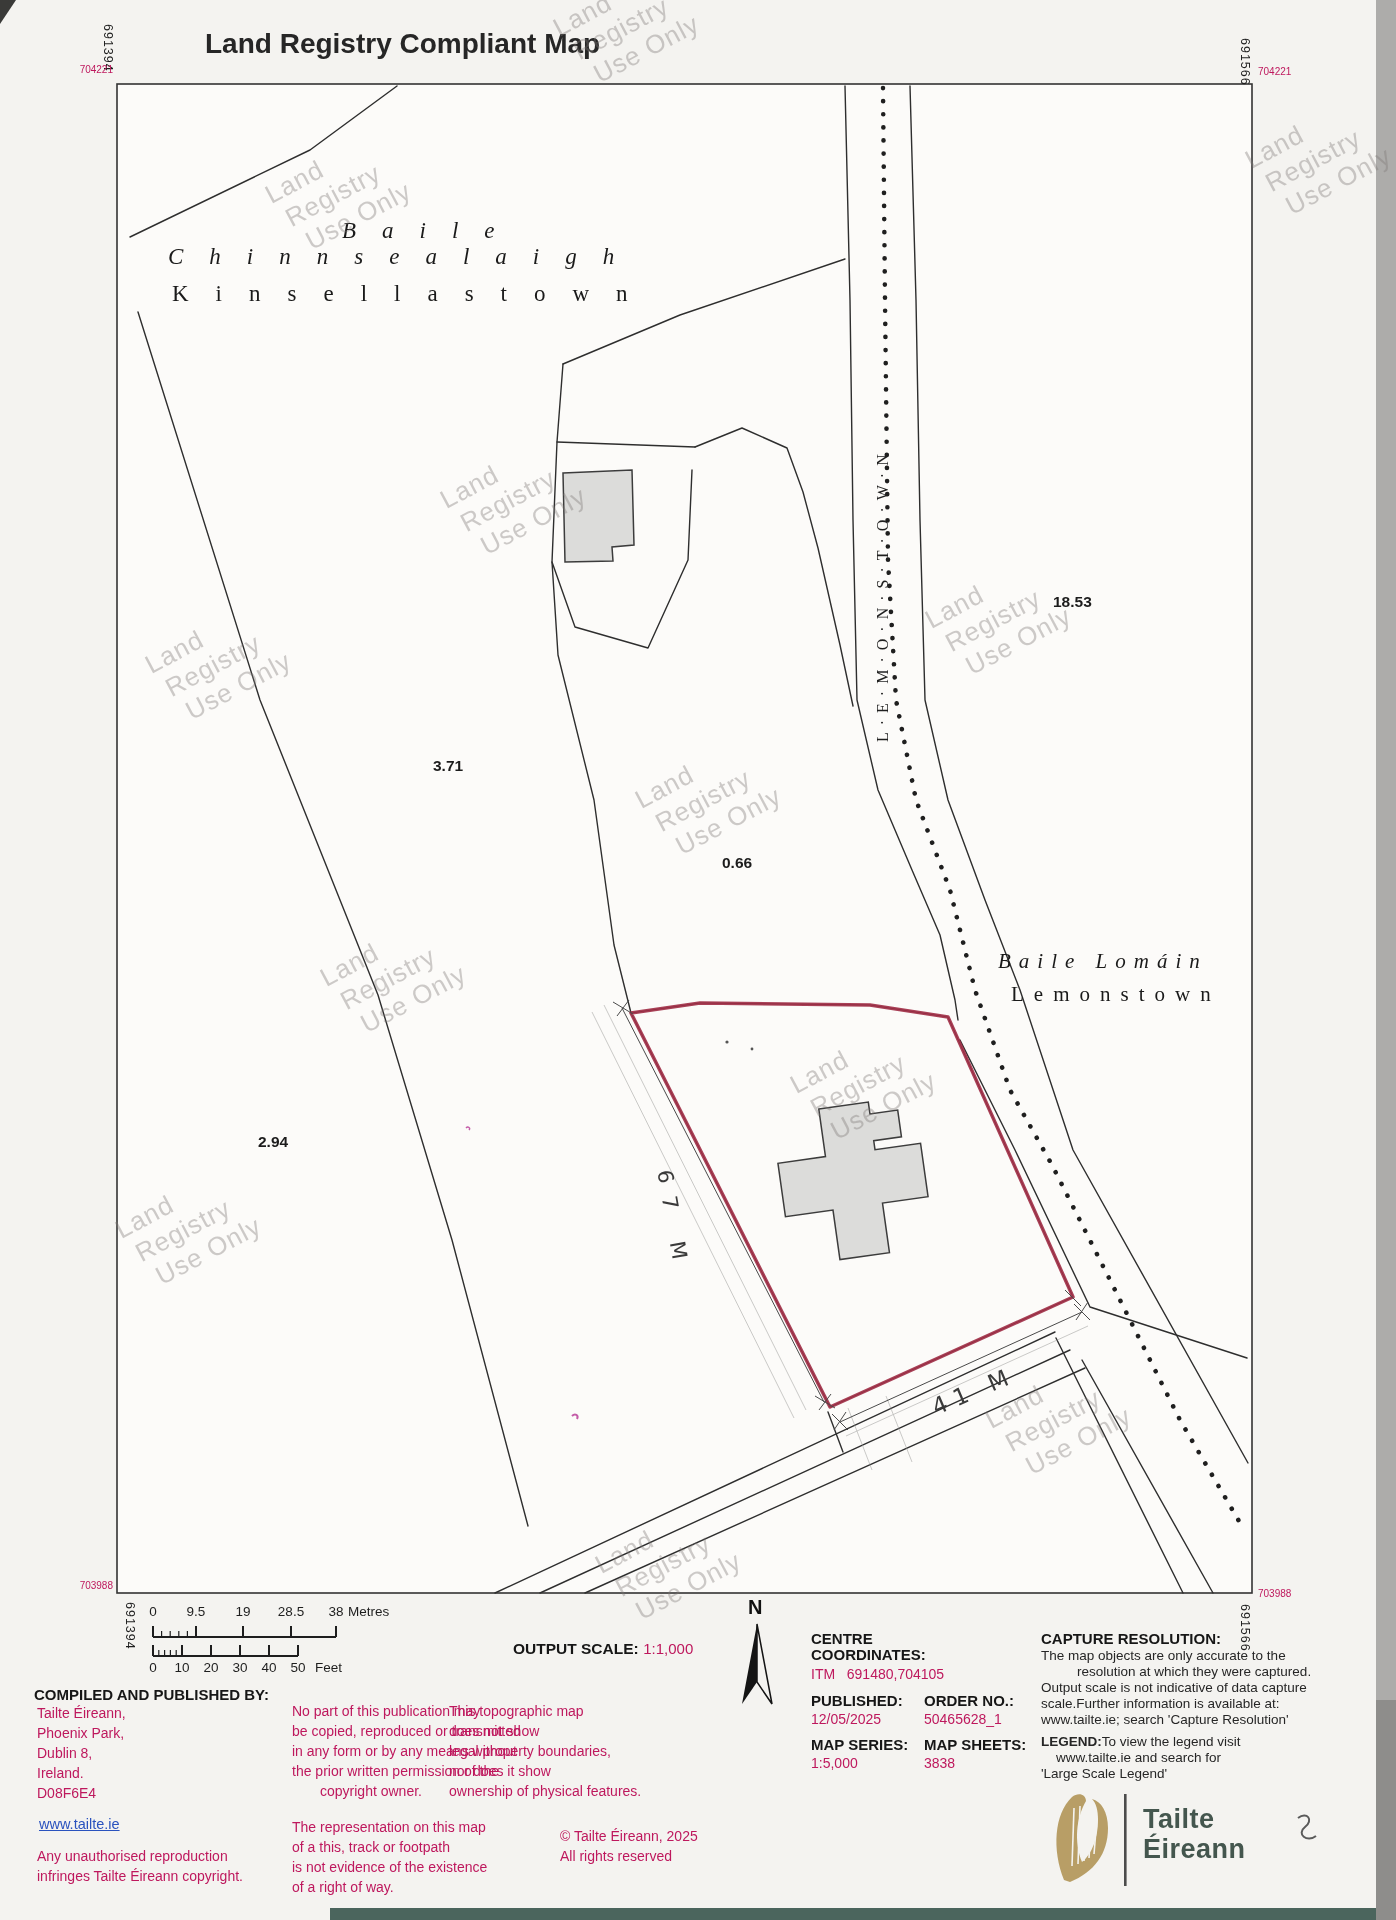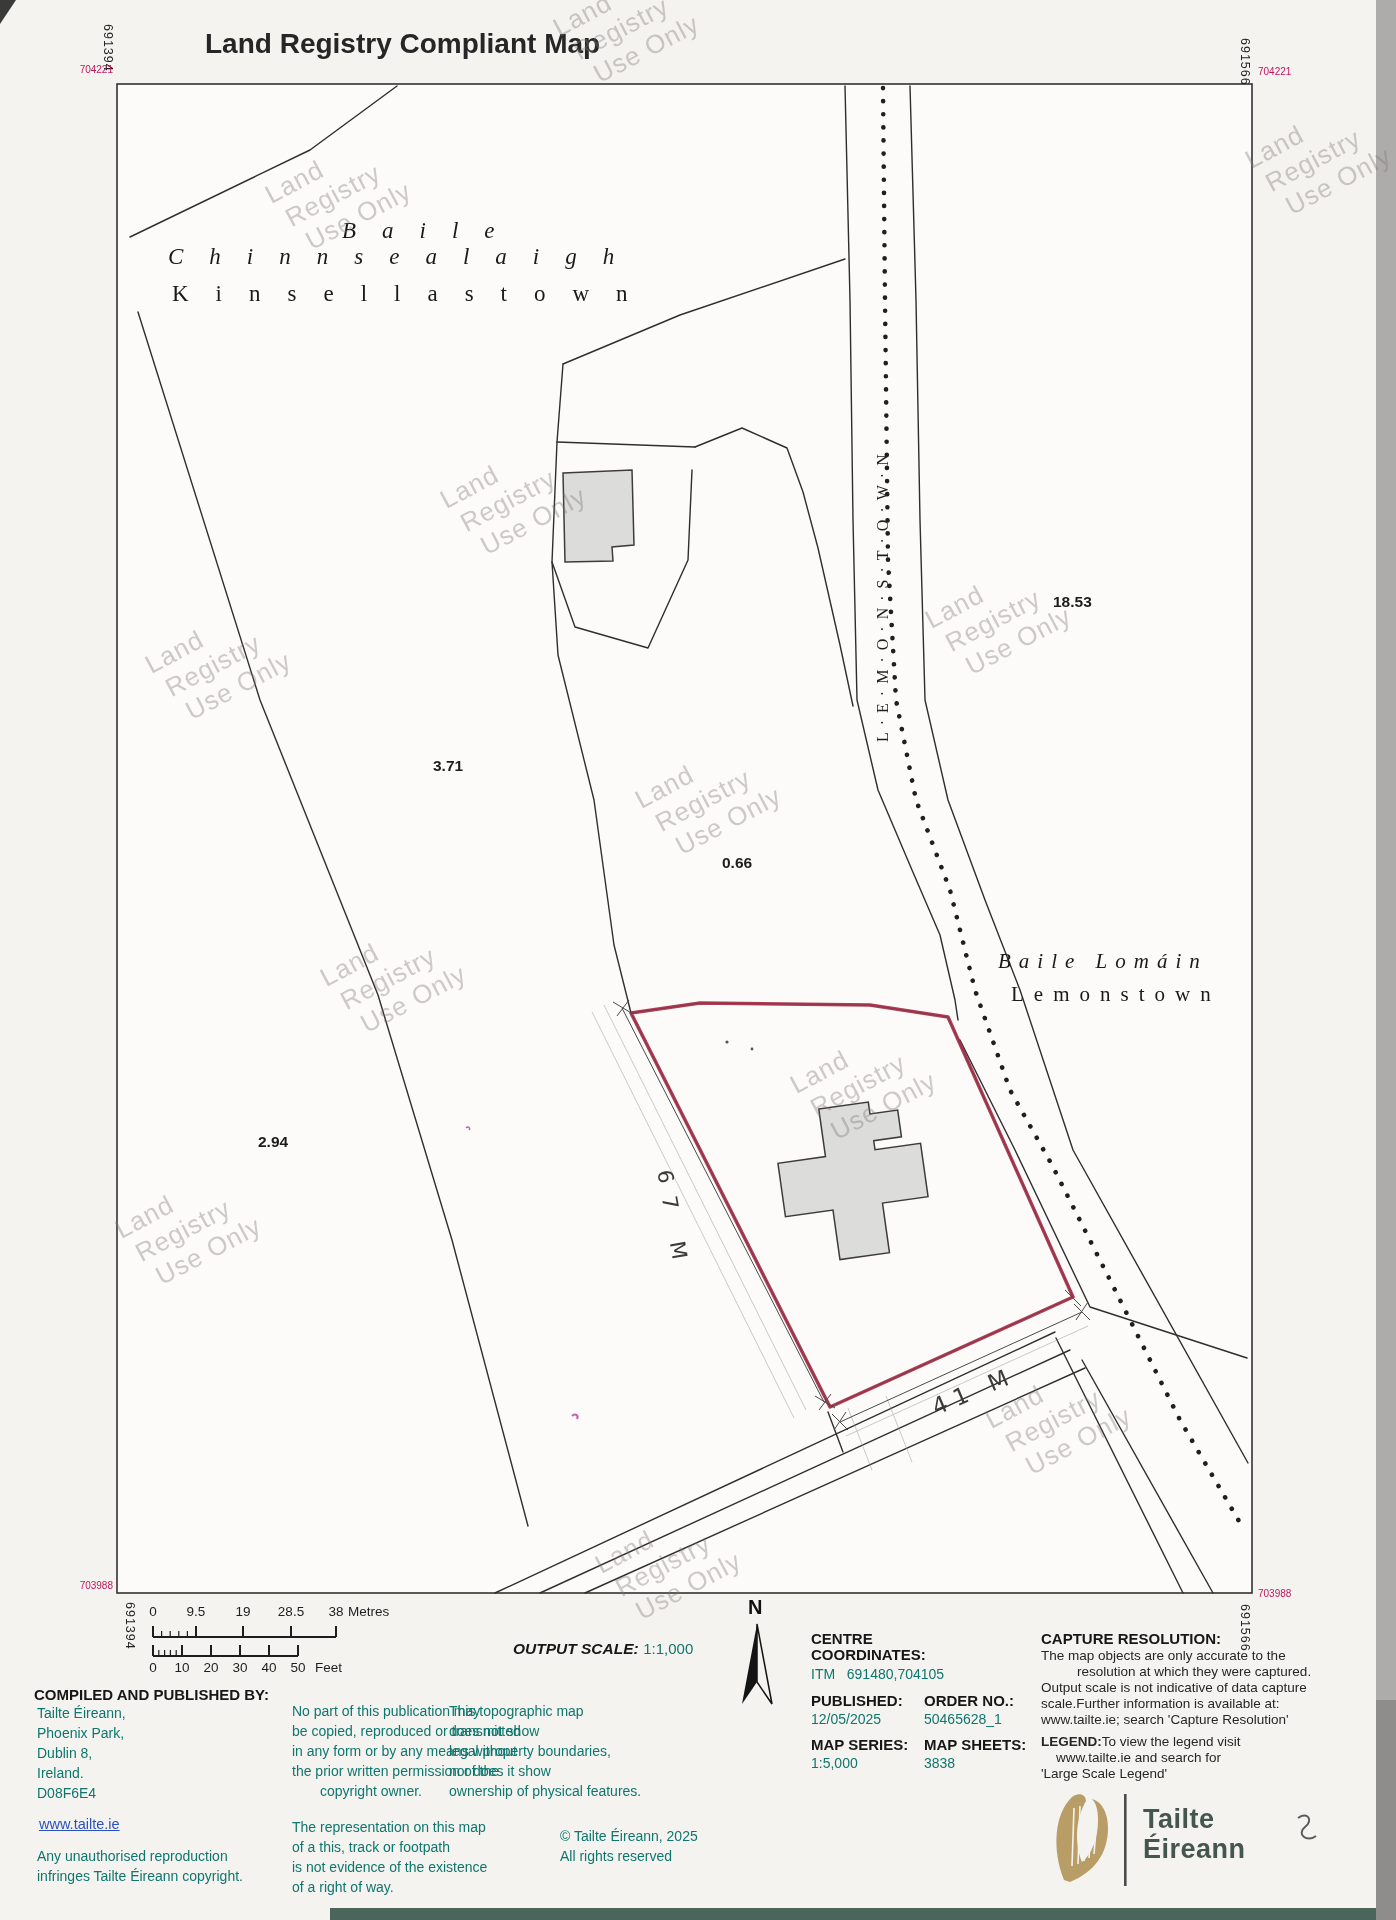--- a/index.html
+++ b/index.html
@@ -14,21 +14,21 @@
   .vert{writing-mode:vertical-rl;font-size:12.5px;color:#1e1e1e;letter-spacing:1px;}
   .townland-big{font-size:23px;letter-spacing:26px;white-space:nowrap;}
   .townland-sm{font-size:21px;white-space:nowrap;}
   .area-label{font-size:15.5px;font-weight:bold;color:#1c1c1c;}
   .road-label{font-size:16px;letter-spacing:7px;color:#1f1f1f;white-space:nowrap;transform-origin:0 0;transform:rotate(-90deg);}
   .handwrite{font-family:"DejaVu Sans",sans-serif;color:#3a3a3a;white-space:nowrap;transform-origin:0 0;}
   .watermark{position:absolute;color:var(--wm-color,rgba(125,122,118,.38));font-size:26px;letter-spacing:1px;line-height:30px;transform:rotate(-28deg);transform-origin:0 0;white-space:nowrap;pointer-events:none;}
   .watermark div:nth-child(2){margin-left:7px;}
   .watermark div:nth-child(3){margin-left:14px;}
   .leg-h{font-size:15px;font-weight:bold;color:#161616;white-space:nowrap;}
-  .leg-t{font-size:14px;color:#0f766e;white-space:nowrap;line-height:20px;}
+  .leg-t{font-size:14px;color:#be185d;white-space:nowrap;line-height:20px;}
   .leg-s{font-size:13.5px;color:#262626;white-space:nowrap;line-height:16.5px;text-align:right;}
   .tick-label{position:absolute;font-size:13.5px;color:#1e1e1e;transform:translateX(-50%);}
   .link{color:var(--link-color,#2a52be);text-decoration:underline;font-size:14.5px;}
   .logo-text{font-size:27px;font-weight:bold;color:var(--logo-color,#44564e);line-height:30px;letter-spacing:.5px;}
   .nletter{font-size:20px;font-weight:bold;color:#111;}
 </style>
 </head>
 <body>
 
 <div id="page">
@@ -253,21 +253,21 @@
       <span class="tick-label" style="left: 153px;">0</span>
       <span class="tick-label" style="left: 182px;">10</span>
       <span class="tick-label" style="left: 211px;">20</span>
       <span class="tick-label" style="left: 240px;">30</span>
       <span class="tick-label" style="left: 269px;">40</span>
       <span class="tick-label" style="left: 298px;">50</span>
       <span class="tick-label" style="left: 315px; transform: none;">Feet</span>
     </div>
 
   <div class="abs" style="left:513px;top:1639px;">
-    <span class="leg-h" style="font-size:15.5px;font-style:italic;">OUTPUT SCALE:</span>
+    <span class="leg-h" style="font-size:15.5px;">OUTPUT SCALE:</span>
     <span class="leg-t" style="font-size:15px;">1:1,000</span>
   </div>
 
   <div class="abs nletter" style="left:748px;top:1596px;">N</div>
 
   <div class="abs leg-h" style="left:34px;top:1686px;">COMPILED AND PUBLISHED BY:</div>
   <div class="abs leg-t" style="left:37px;top:1703px;">Tailte Éireann,</div>
   <div class="abs leg-t" style="left:37px;top:1723px;">Phoenix Park,</div>
   <div class="abs leg-t" style="left:37px;top:1743px;">Dublin 8,</div>
   <div class="abs leg-t" style="left:37px;top:1763px;">Ireland.</div>

